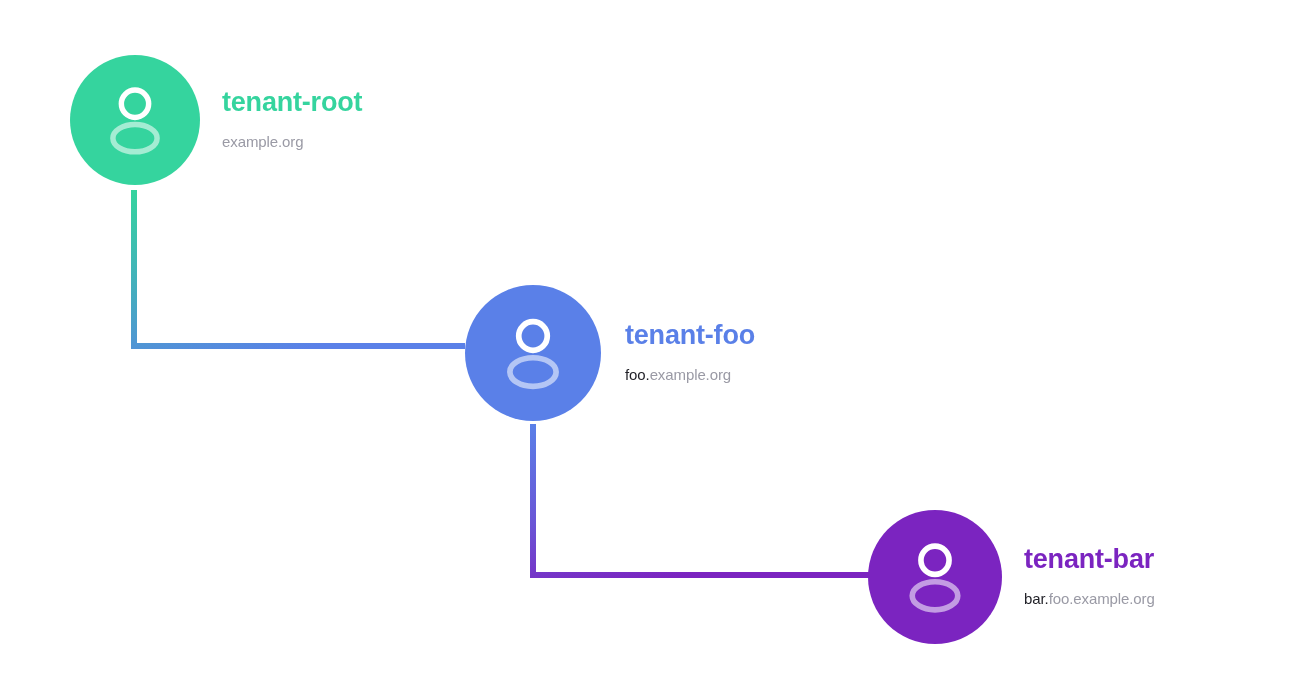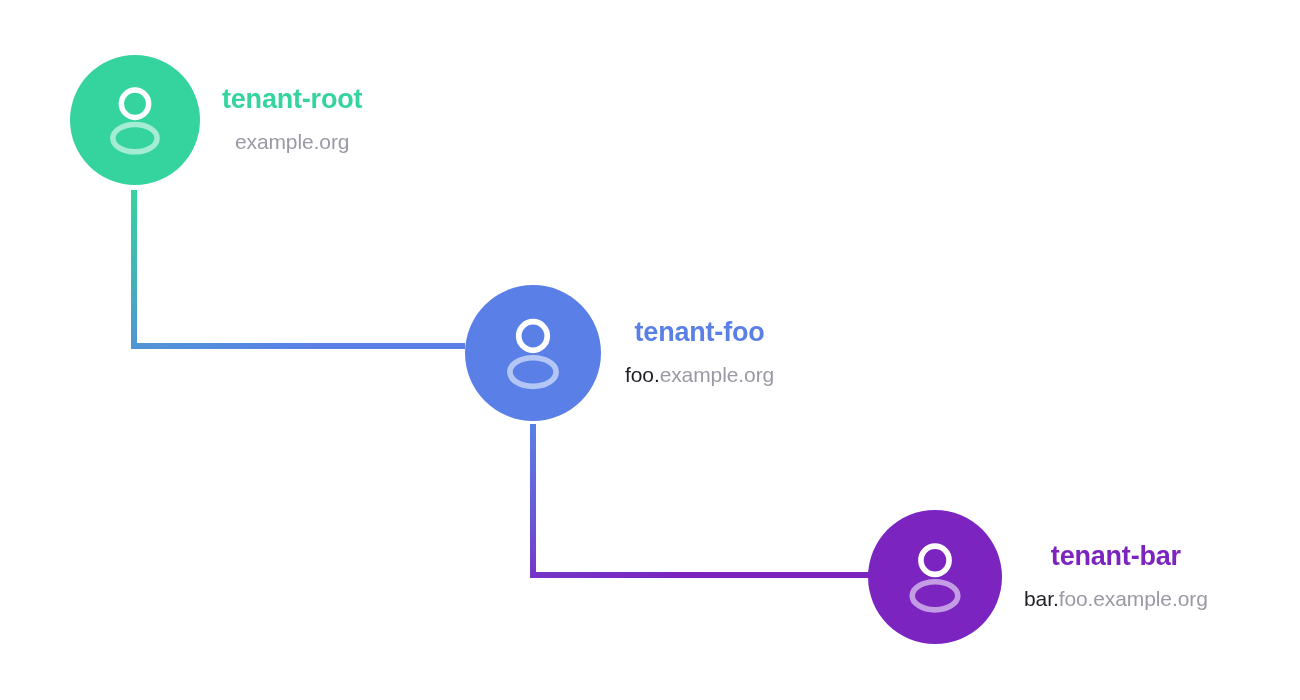--- a/index.html
+++ b/index.html
@@ -50,32 +50,31 @@
     display: block;
     width: 100%;
     height: 100%;
   }
 
   .node-text {
     display: flex;
     flex-direction: column;
     justify-content: center;
     white-space: nowrap;
-    align-items: center;
   }
 
   .node-title {
     font-weight: bold;
     font-size: 27px;
     letter-spacing: -0.2px;
     line-height: 1.05;
   }
 
   .node-subtitle {
-    font-size: 21px;
+    font-size: 15px;
     line-height: 1.05;
     letter-spacing: -0.1px;
   }
   .subtitle-prefix { color: #1f1f26; }
   .subtitle-suffix { color: #9a9aa5; }
 
   
   #node-tenant-root { left: 70px;  top: 55px; }
   #node-tenant-root .node-avatar { width: 130px; height: 130px; }
   #node-tenant-root .node-text    { margin-left: 22px; padding-bottom: 2px; }

